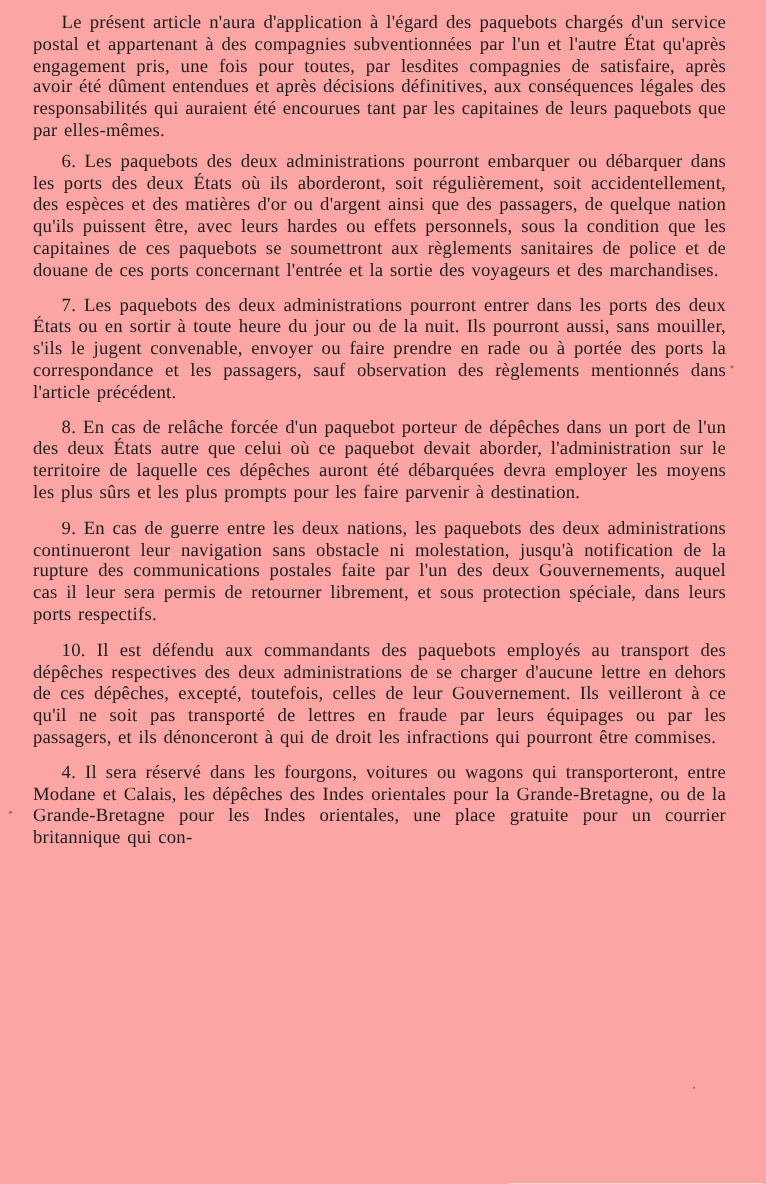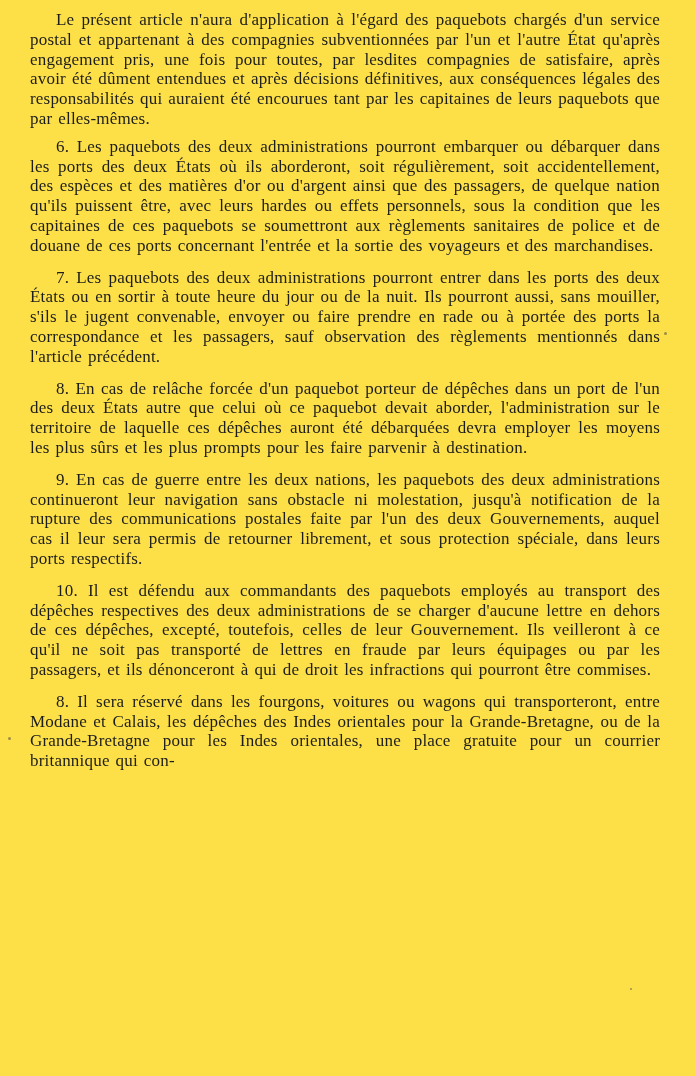--- a/index.html
+++ b/index.html
@@ -11,21 +11,21 @@
     width: 696px;
     height: 1076px;
     overflow: hidden;
   }
   .page {
     position: relative;
     width: 696px;
     height: 1076px;
     box-sizing: border-box;
     padding: 10px 36px 12px 30px;
-    background: #fde047;
+    background: #fca5a5;
     font-family: "Liberation Serif", "DejaVu Serif", serif;
     color: #1d1d1d;
   }
   .text-block p {
     margin: 0 0 12px 0;
     font-size: 17px;
     line-height: 19.8px;
     text-align: justify;
     text-indent: 26px;
     word-spacing: 1.5px;
@@ -50,19 +50,19 @@
 <body>
 
 <div class="page">
   <div class="text-block">
     <p class="tight">Le présent article n'aura d'application à l'égard des paquebots chargés d'un service postal et appartenant à des compagnies subventionnées par l'un et l'autre État qu'après engagement pris, une fois pour toutes, par lesdites compagnies de satisfaire, après avoir été dûment entendues et après décisions définitives, aux conséquences légales des responsabilités qui auraient été encourues tant par les capitaines de leurs paquebots que par elles-mêmes.</p>
     <p>6. Les paquebots des deux administrations pourront embarquer ou débarquer dans les ports des deux États où ils aborderont, soit régulièrement, soit accidentellement, des espèces et des matières d'or ou d'argent ainsi que des passagers, de quelque nation qu'ils puissent être, avec leurs hardes ou effets personnels, sous la condition que les capitaines de ces paquebots se soumettront aux règlements sanitaires de police et de douane de ces ports concernant l'entrée et la sortie des voyageurs et des marchandises.</p>
     <p>7. Les paquebots des deux administrations pourront entrer dans les ports des deux États ou en sortir à toute heure du jour ou de la nuit. Ils pourront aussi, sans mouiller, s'ils le jugent convenable, envoyer ou faire prendre en rade ou à portée des ports la correspondance et les passagers, sauf observation des règlements mentionnés dans l'article précédent.</p>
     <p>8. En cas de relâche forcée d'un paquebot porteur de dépêches dans un port de l'un des deux États autre que celui où ce paquebot devait aborder, l'administration sur le territoire de laquelle ces dépêches auront été débarquées devra employer les moyens les plus sûrs et les plus prompts pour les faire parvenir à destination.</p>
     <p>9. En cas de guerre entre les deux nations, les paquebots des deux administrations continueront leur navigation sans obstacle ni molestation, jusqu'à notification de la rupture des communications postales faite par l'un des deux Gouvernements, auquel cas il leur sera permis de retourner librement, et sous protection spéciale, dans leurs ports respectifs.</p>
     <p>10. Il est défendu aux commandants des paquebots employés au transport des dépêches respectives des deux administrations de se charger d'aucune lettre en dehors de ces dépêches, excepté, toutefois, celles de leur Gouvernement. Ils veilleront à ce qu'il ne soit pas transporté de lettres en fraude par leurs équipages ou par les passagers, et ils dénonceront à qui de droit les infractions qui pourront être commises.</p>
-    <p>8. Il sera réservé dans les fourgons, voitures ou wagons qui transporteront, entre Modane et Calais, les dépêches des Indes orientales pour la Grande-Bretagne, ou de la Grande-Bretagne pour les Indes orientales, une place gratuite pour un courrier britannique qui con-</p>
+    <p>4. Il sera réservé dans les fourgons, voitures ou wagons qui transporteront, entre Modane et Calais, les dépêches des Indes orientales pour la Grande-Bretagne, ou de la Grande-Bretagne pour les Indes orientales, une place gratuite pour un courrier britannique qui con-</p>
   </div>
 
   <div class="speck speck-a"></div>
   <div class="speck speck-b"></div>
   <div class="speck speck-c"></div>
 </div>
 
 </body></html>

